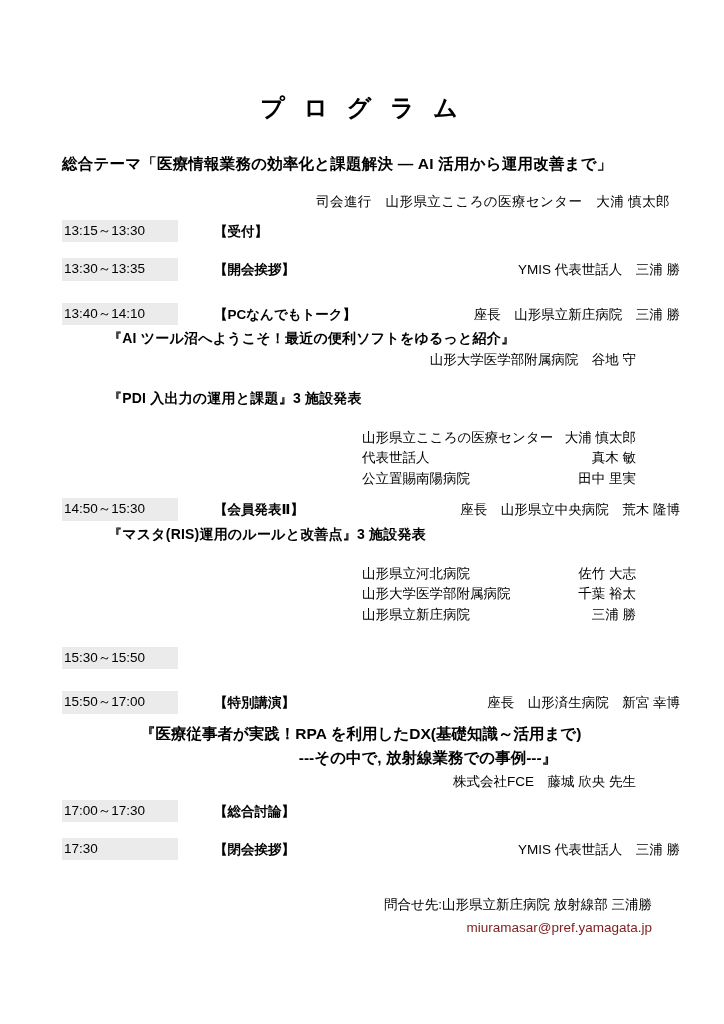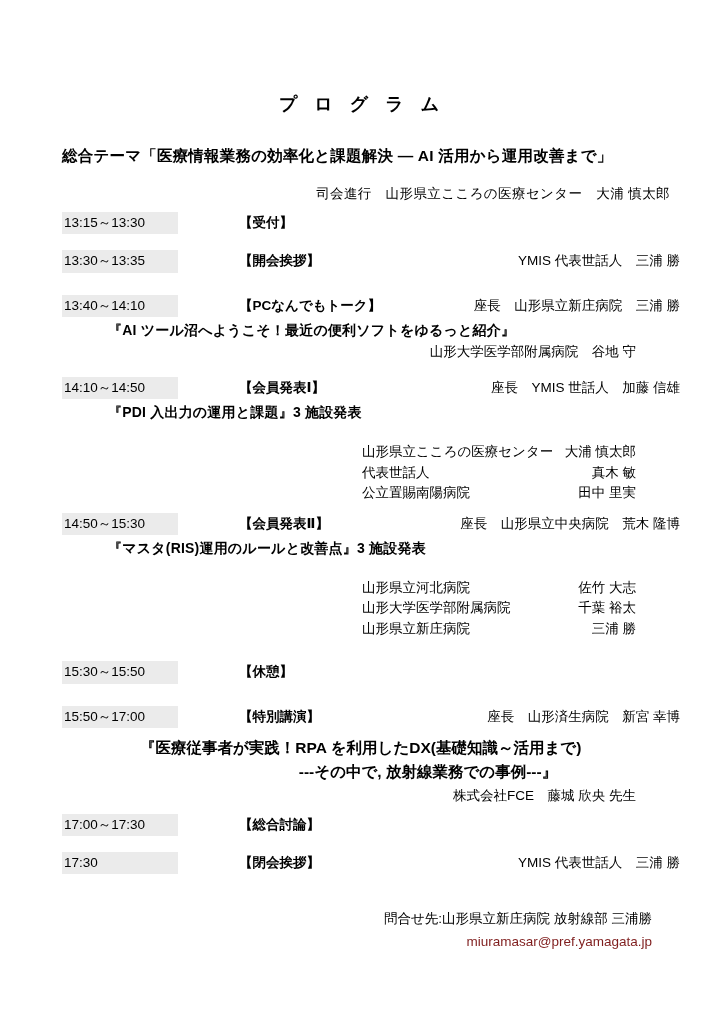--- a/index.html
+++ b/index.html
@@ -17,21 +17,21 @@
   }
   .page {
     position: relative;
     width: 724px;
     height: 1024px;
     padding: 0;
     box-sizing: border-box;
   }
   .title {
     text-align: center;
-    font-size: 18px;
+    font-size: 24px;
     font-weight: bold;
     letter-spacing: 6px;
     margin-top: 92px;
   }
   .theme {
     font-size: 15.5px;
     font-weight: bold;
     margin-top: 30px;
     margin-left: 62px;
     margin-right: 40px;
@@ -45,24 +45,23 @@
     letter-spacing: 0.4px;
     padding-left: 36px;
   }
   .row {
     position: relative;
     margin-left: 62px;
     margin-right: 44px;
   }
   .line {
     display: flex;
-    align-items: center;
+    align-items: flex-end;
     font-size: 13.5px;
     line-height: 1.5;
-    gap: 25px;
   }
   .time {
     width: 116px;
     flex: 0 0 116px;
     background: #ebebeb;
     font-size: 13.5px;
     white-space: nowrap;
     padding: 1px 2px 1px 2px;
     box-sizing: border-box;
   }
@@ -173,25 +172,20 @@
       <span class="session">【PCなんでもトーク】</span>
       <span class="chair">座長　山形県立新庄病院　三浦 勝</span>
     </div>
     <div class="talk">『AI ツール沼へようこそ！最近の便利ソフトをゆるっと紹介』</div>
     <div class="single-right">山形大学医学部附属病院　谷地 守</div>
   </div>
 
   <div class="gap-m"></div>
 
   <div class="row">
-    <div class="line">
-      <span class="time">14:10～14:50</span>
-      <span class="session">【会員発表Ⅰ】</span>
-      <span class="chair">座長　YMIS 世話人　加藤 信雄</span>
-    </div>
     <div class="talk">『PDI 入出力の運用と課題』3 施設発表</div>
     <div class="speaker-block">
       <div class="speaker-row">
         <span class="aff">山形県立こころの医療センター</span>
         <span class="name">大浦 慎太郎</span>
       </div>
       <div class="speaker-row">
         <span class="aff">代表世話人</span>
         <span class="name">真木 敏</span>
       </div>
@@ -225,21 +219,20 @@
         <span class="name">三浦 勝</span>
       </div>
     </div>
   </div>
 
   <div class="gap-l"></div>
 
   <div class="row">
     <div class="line">
       <span class="time">15:30～15:50</span>
-      <span class="session">【休憩】</span>
       <span class="chair"></span>
     </div>
   </div>
 
   <div class="gap-l"></div>
 
   <div class="row">
     <div class="line">
       <span class="time">15:50～17:00</span>
       <span class="session">【特別講演】</span>

